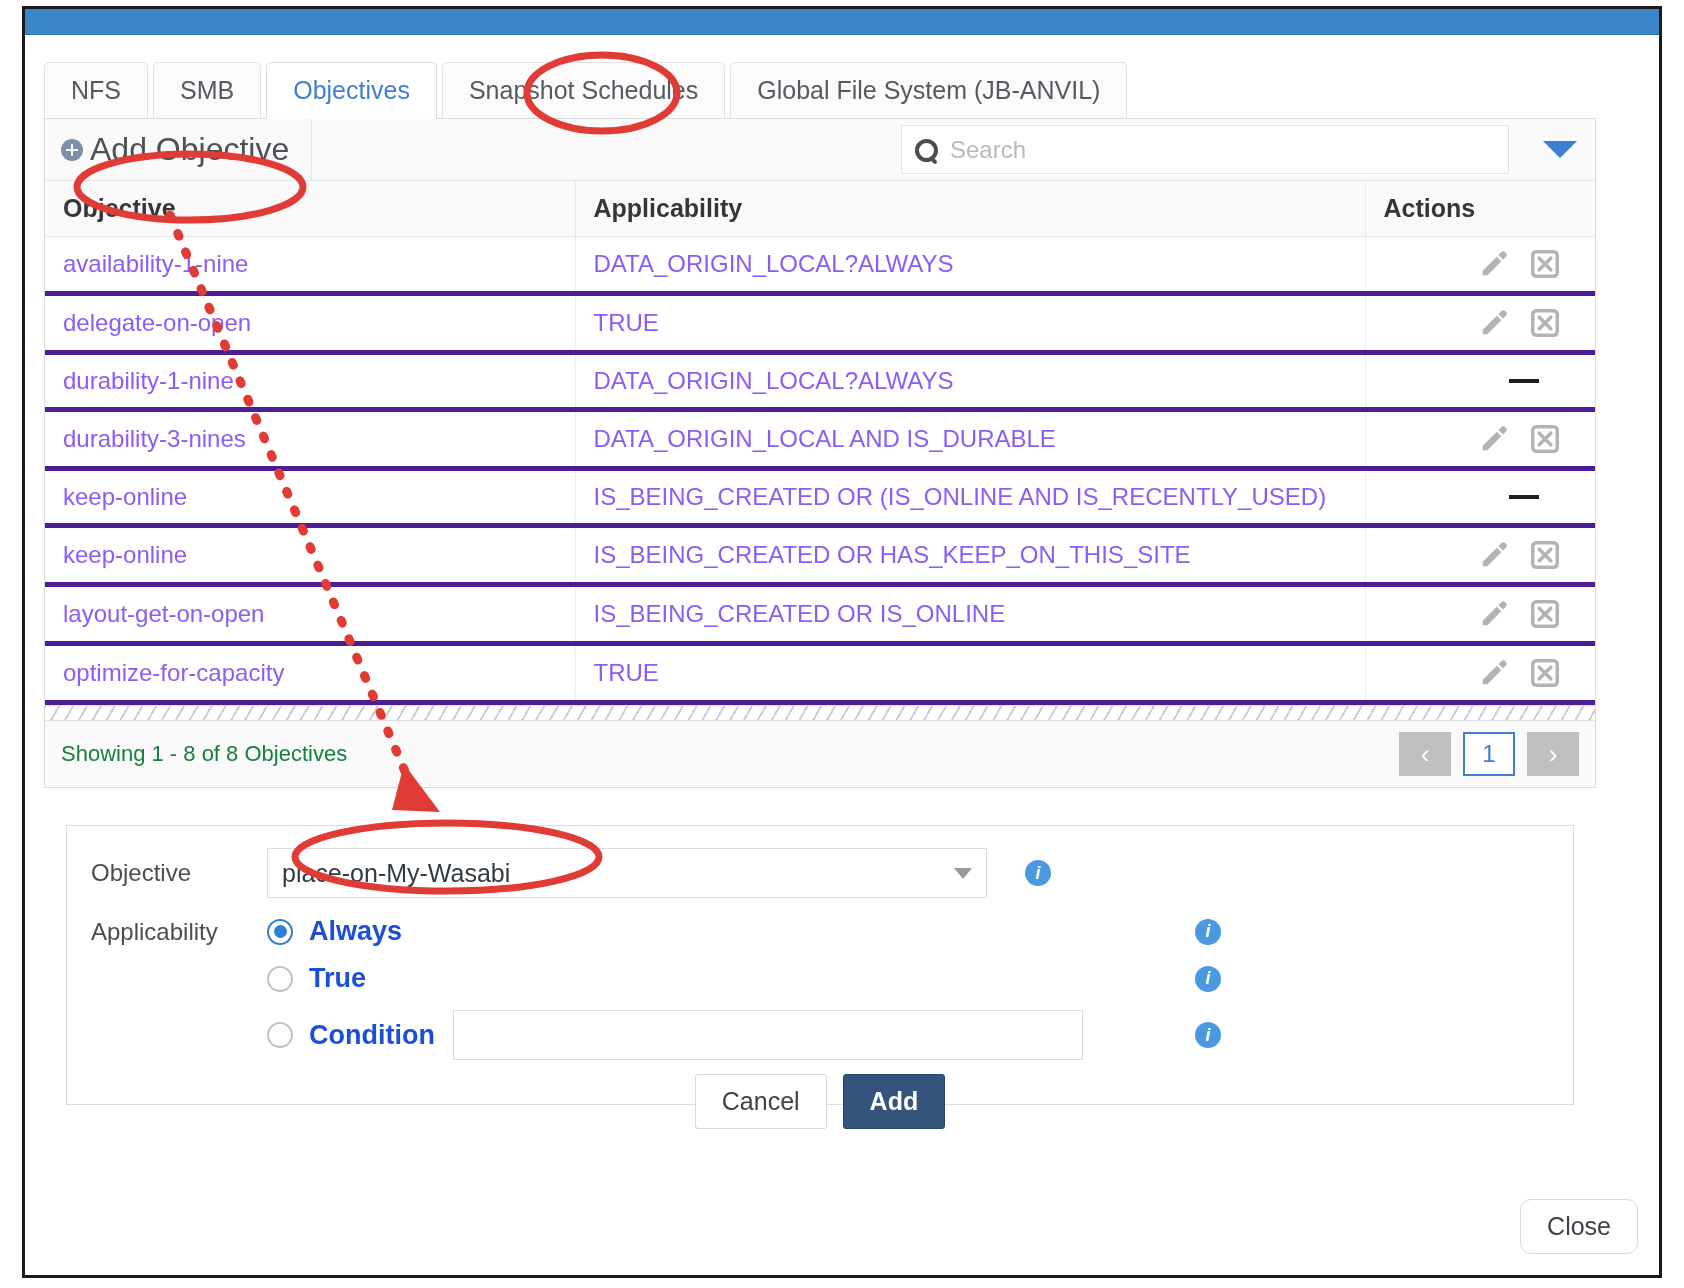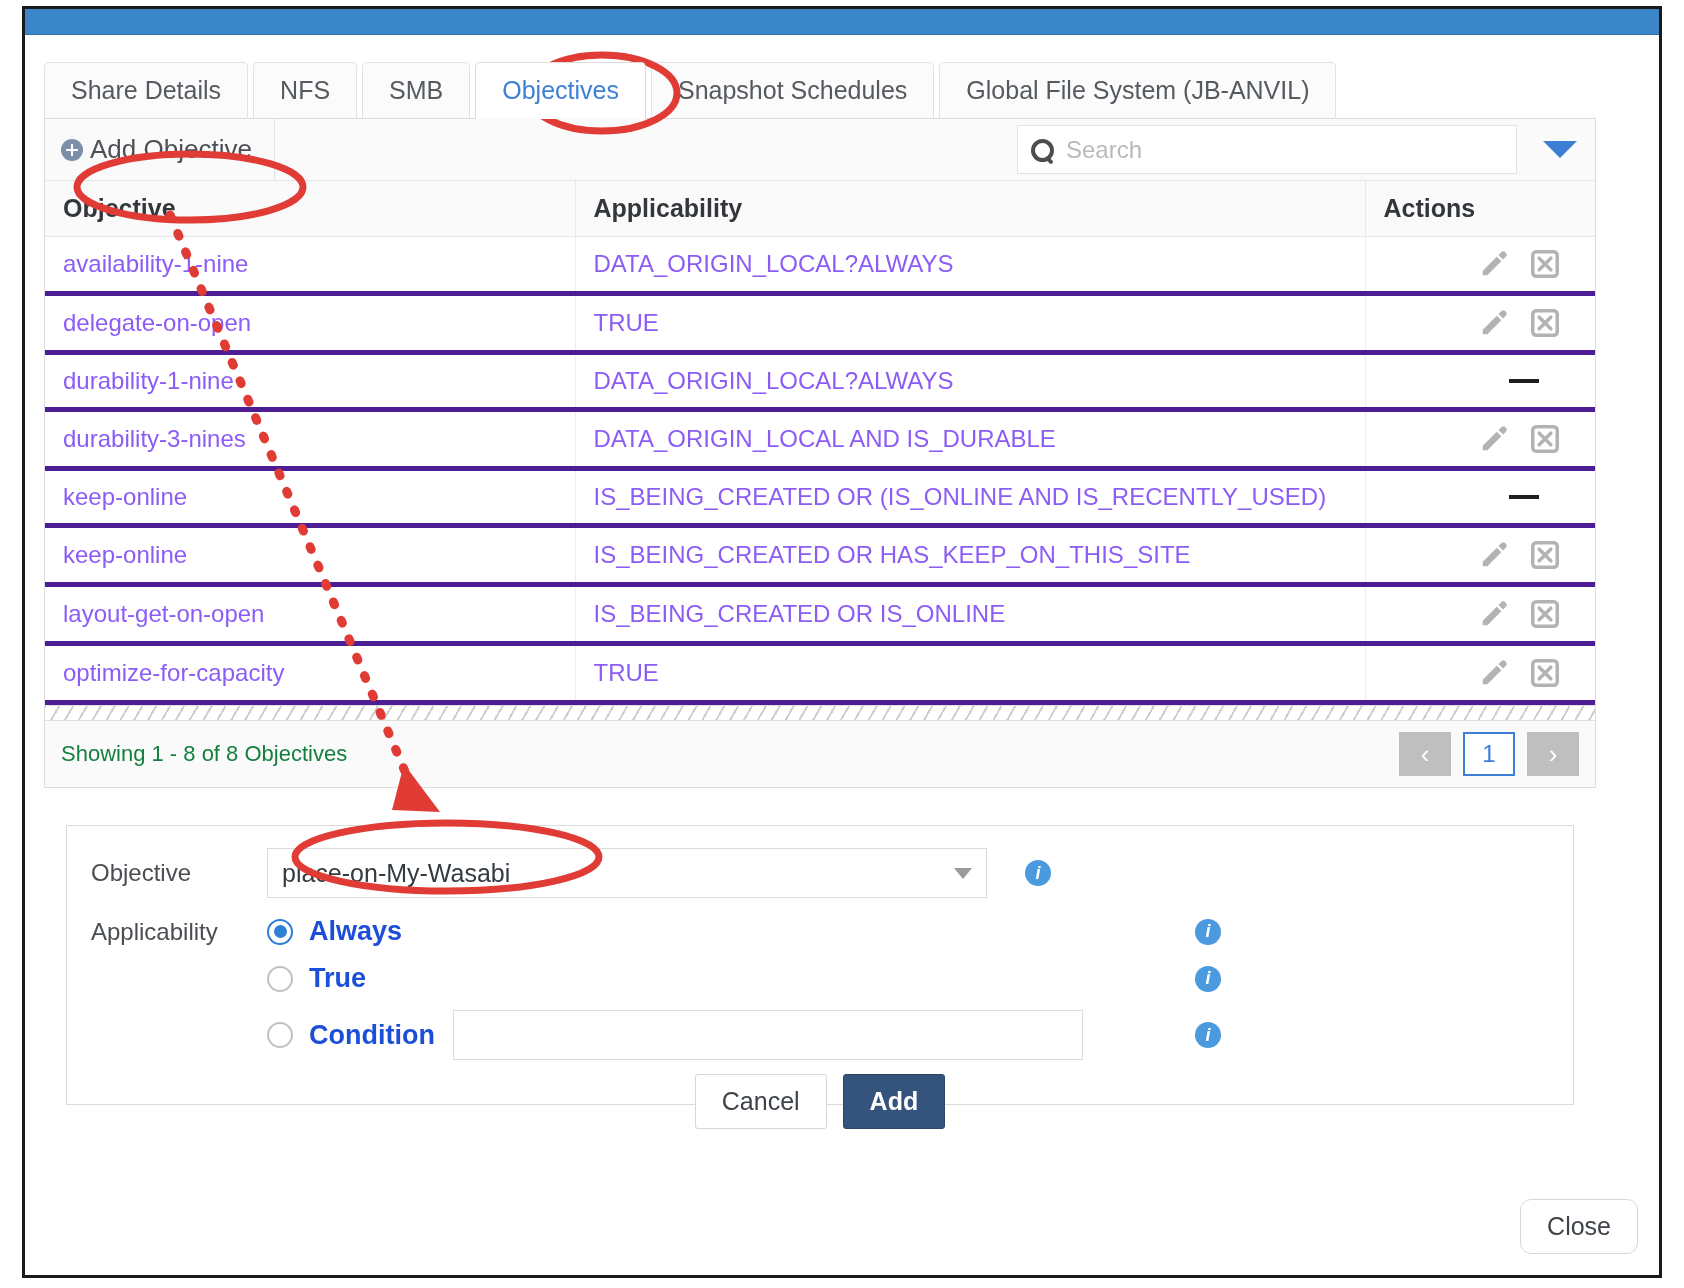--- a/index.html
+++ b/index.html
@@ -74,21 +74,21 @@
   }
   .toolbar {
     height: 62px;
     display: flex; align-items: stretch;
     background: #fafafa;
     border-bottom: 1px solid #e4e4e4;
   }
   .btn-add {
     display: flex; align-items: center;
     padding: 0 22px 0 16px;
-    font-size: 26px;
+    font-size: 32px;
     color: #4d5156;
     background: #fafafa;
     border-right: 1px solid #e4e4e4;
     cursor: pointer;
     white-space: nowrap;
   }
   .plus-ico {
     width: 22px; height: 22px;
     border-radius: 50%;
     background: #7b8fa8;
@@ -98,26 +98,26 @@
   }
   .plus-ico::before, .plus-ico::after {
     content: ""; position: absolute; background: #ffffff;
   }
   .plus-ico::before { left: 5px; right: 5px; top: 10px; height: 2px; }
   .plus-ico::after  { top: 5px; bottom: 5px; left: 10px; width: 2px; }
 
   .toolbar-spacer { flex: 1; }
 
   .search-wrap {
-    width: 500px;
+    width: 608px;
     display: flex; align-items: center;
     background: #ffffff;
     border: 1px solid #e3e3e3;
     padding: 0 12px;
-    margin: 6px 8px;
+    margin: 6px 16px;
   }
   .search-ico {
     width: 24px; height: 24px;
     flex: none; margin-right: 10px;
     position: relative;
   }
   .search-ico::before {
     content: ""; position: absolute;
     left: 1px; top: 1px; width: 15px; height: 15px;
     border: 4px solid #4d4d4d; border-radius: 50%;
@@ -289,21 +289,20 @@
 </head>
 <body>
 
 <div id="screen">
 
   <div class="window-frame">
     <div class="title-bar"></div>
   </div>
 
   <div class="tab-strip">
-    <div class="tab">Share Details</div>
     <div class="tab">NFS</div>
     <div class="tab">SMB</div>
     <div class="tab active">Objectives</div>
     <div class="tab">Snapshot Schedules</div>
     <div class="tab">Global File System (JB-ANVIL)</div>
   </div>
 
   <div class="panel">
 
     <div class="toolbar">

